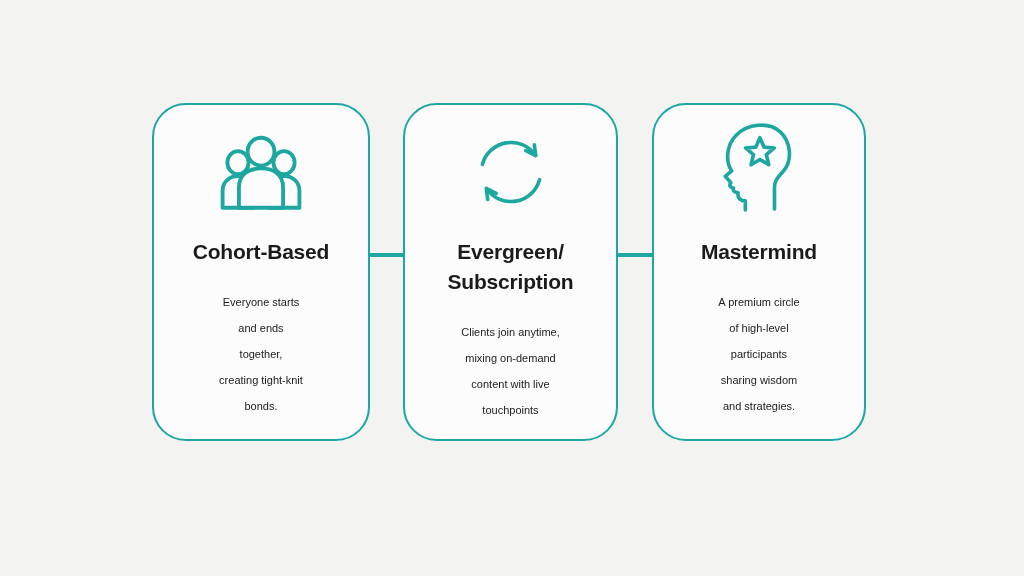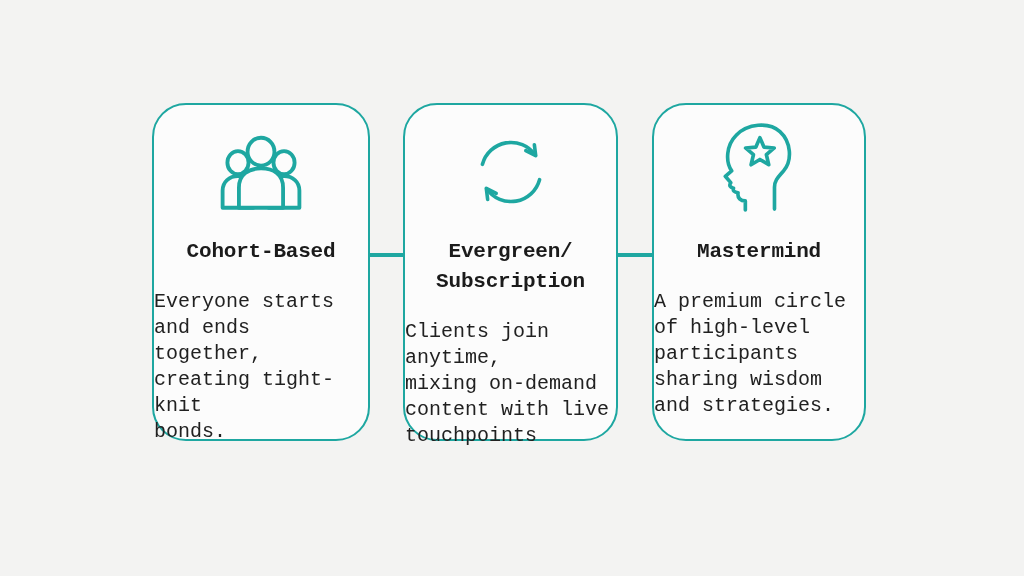--- a/index.html
+++ b/index.html
@@ -11,21 +11,20 @@
     height: 576px;
     overflow: hidden;
     background: var(--page-bg, #f3f3f2);
     font-family: "Liberation Sans", sans-serif;
   }
   .canvas {
     position: relative;
     width: 1024px;
     height: 469px;
     background: var(--page-bg, #f3f3f2);
-    font-family: Liberation Mono, monospace;
   }
   .connector {
     position: absolute;
     top: 253px;
     height: 3.5px;
     background: var(--accent, #1ea7a1);
     z-index: 0;
   }
   .connector-1 { left: 368px; width: 37px; }
   .connector-2 { left: 616px; width: 38px; }
@@ -61,22 +60,23 @@
     font-size: 21px;
     line-height: 30px;
     font-weight: bold;
     text-align: center;
     white-space: pre-line;
     color: var(--heading-color, #1b1b1b);
     letter-spacing: -0.2px;
   }
   .card-body {
     margin: 22px 0 7px 0;
-    font-size: 20px;
+    font-size: 11px;
     line-height: 26px;
+    text-align: center;
     white-space: pre-line;
     color: var(--body-color, #212121);
   }
 </style>
 </head>
 <body>
 
 <div class="canvas">
 
   <div class="connector connector-1"></div>

